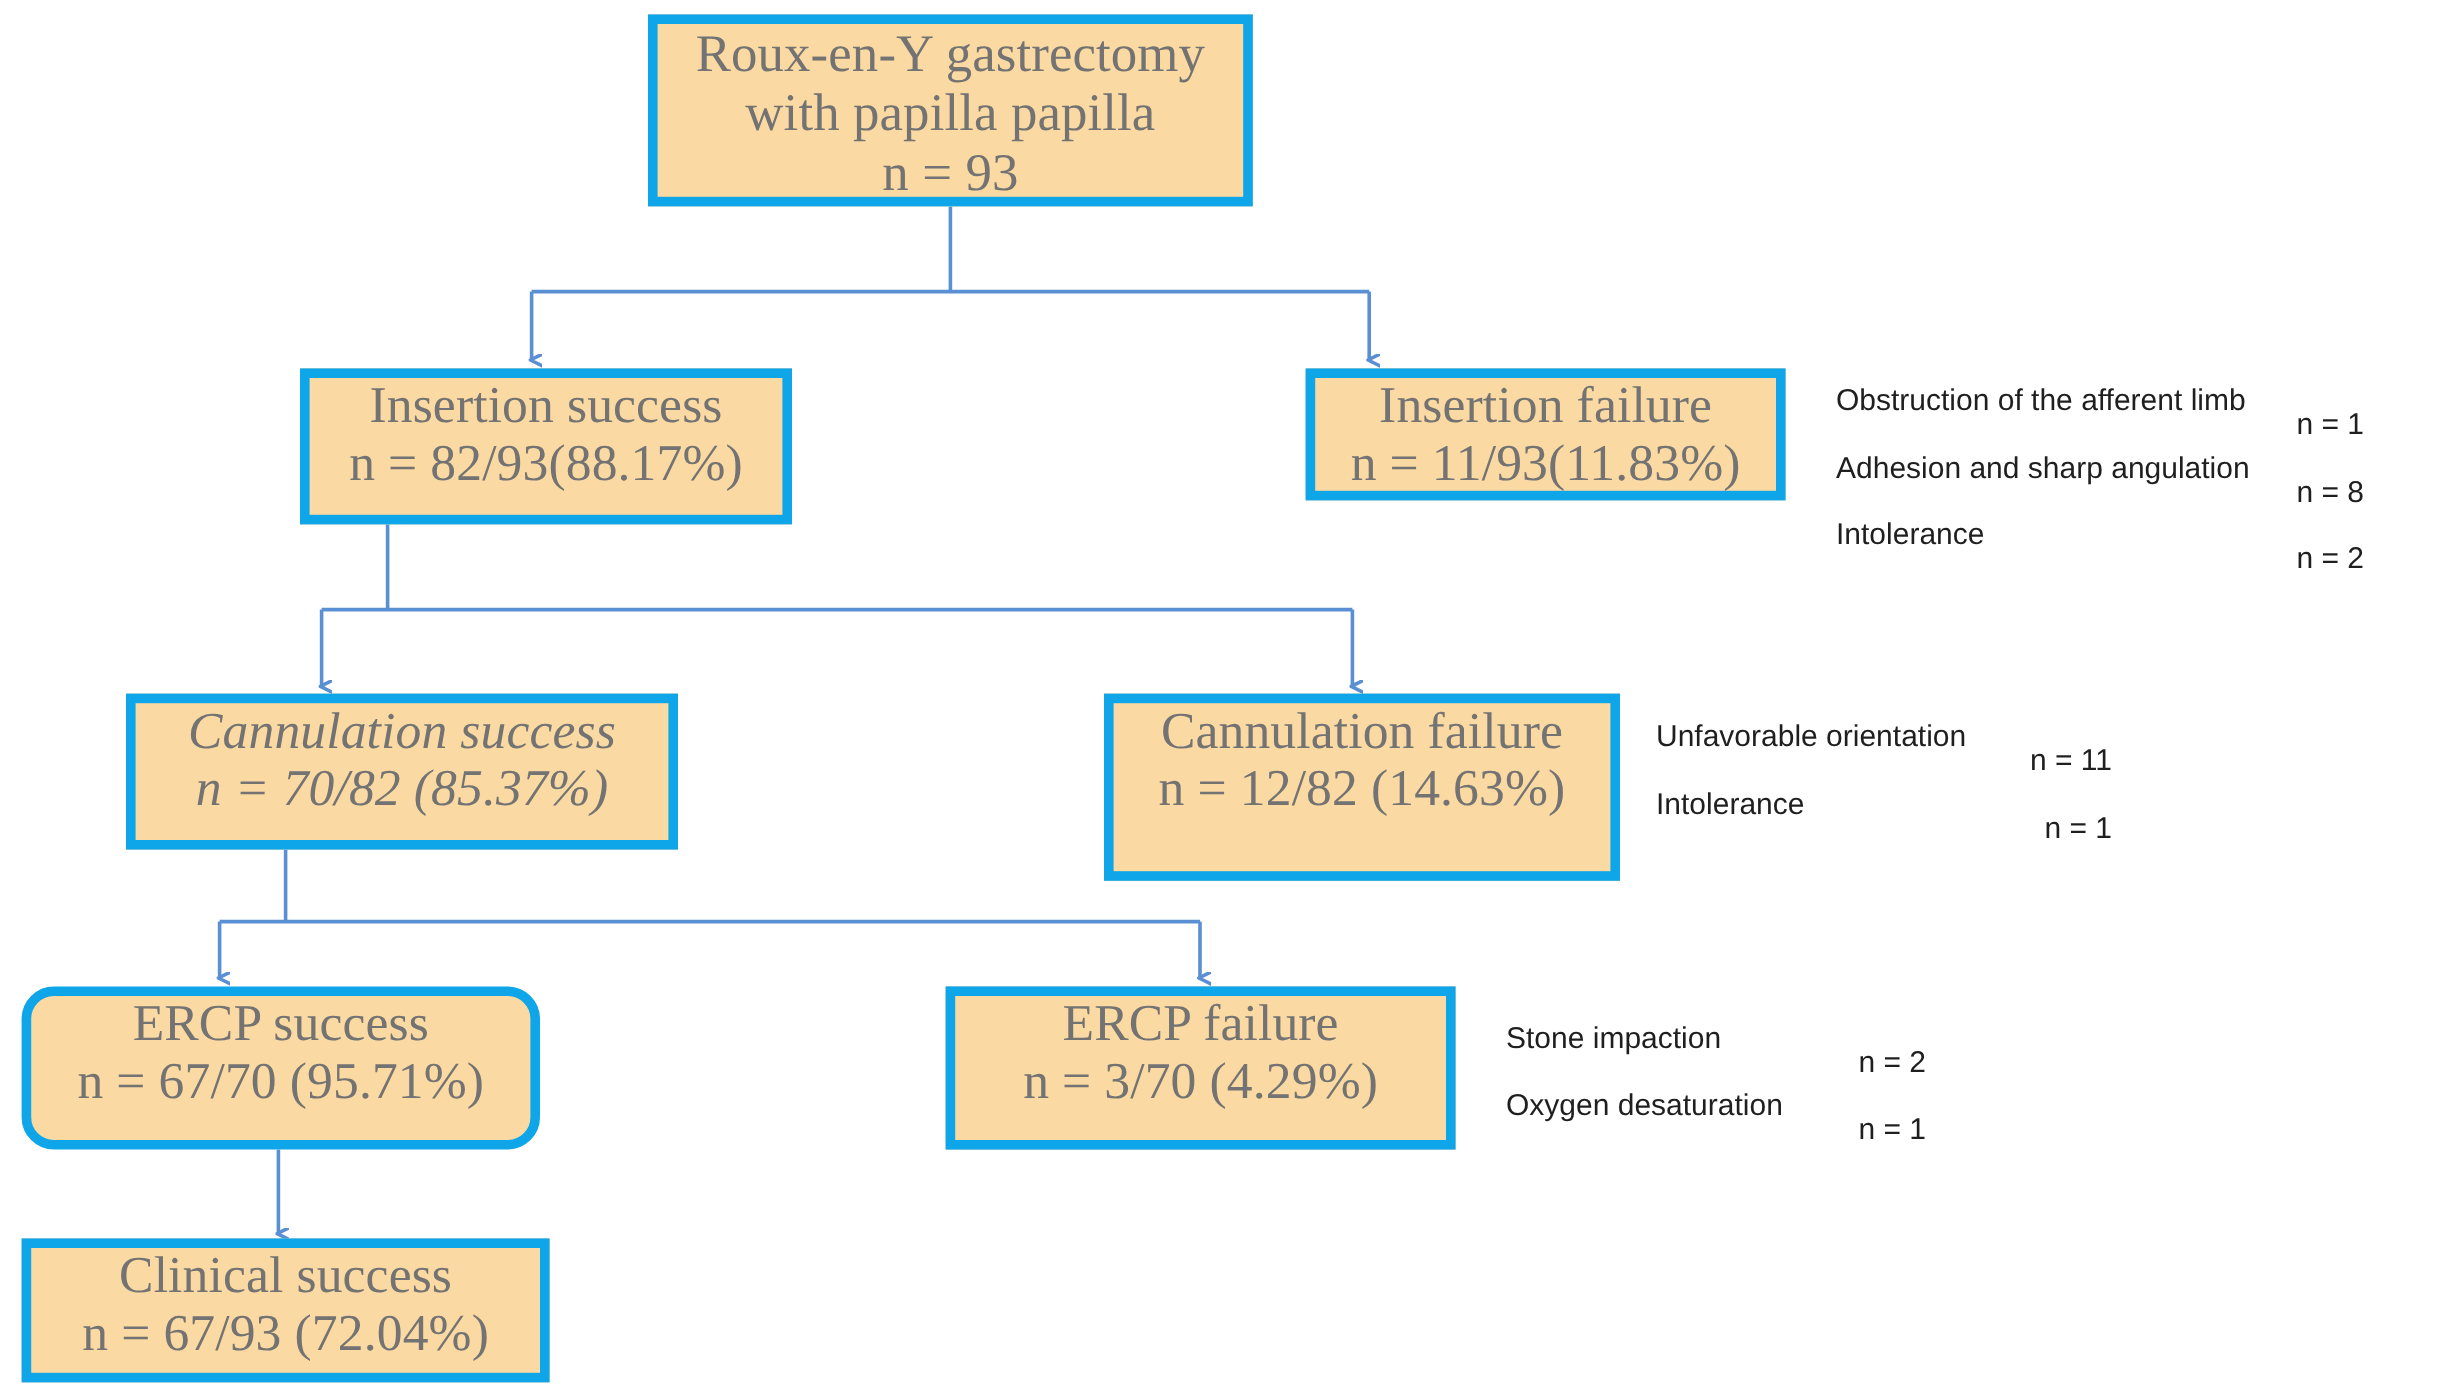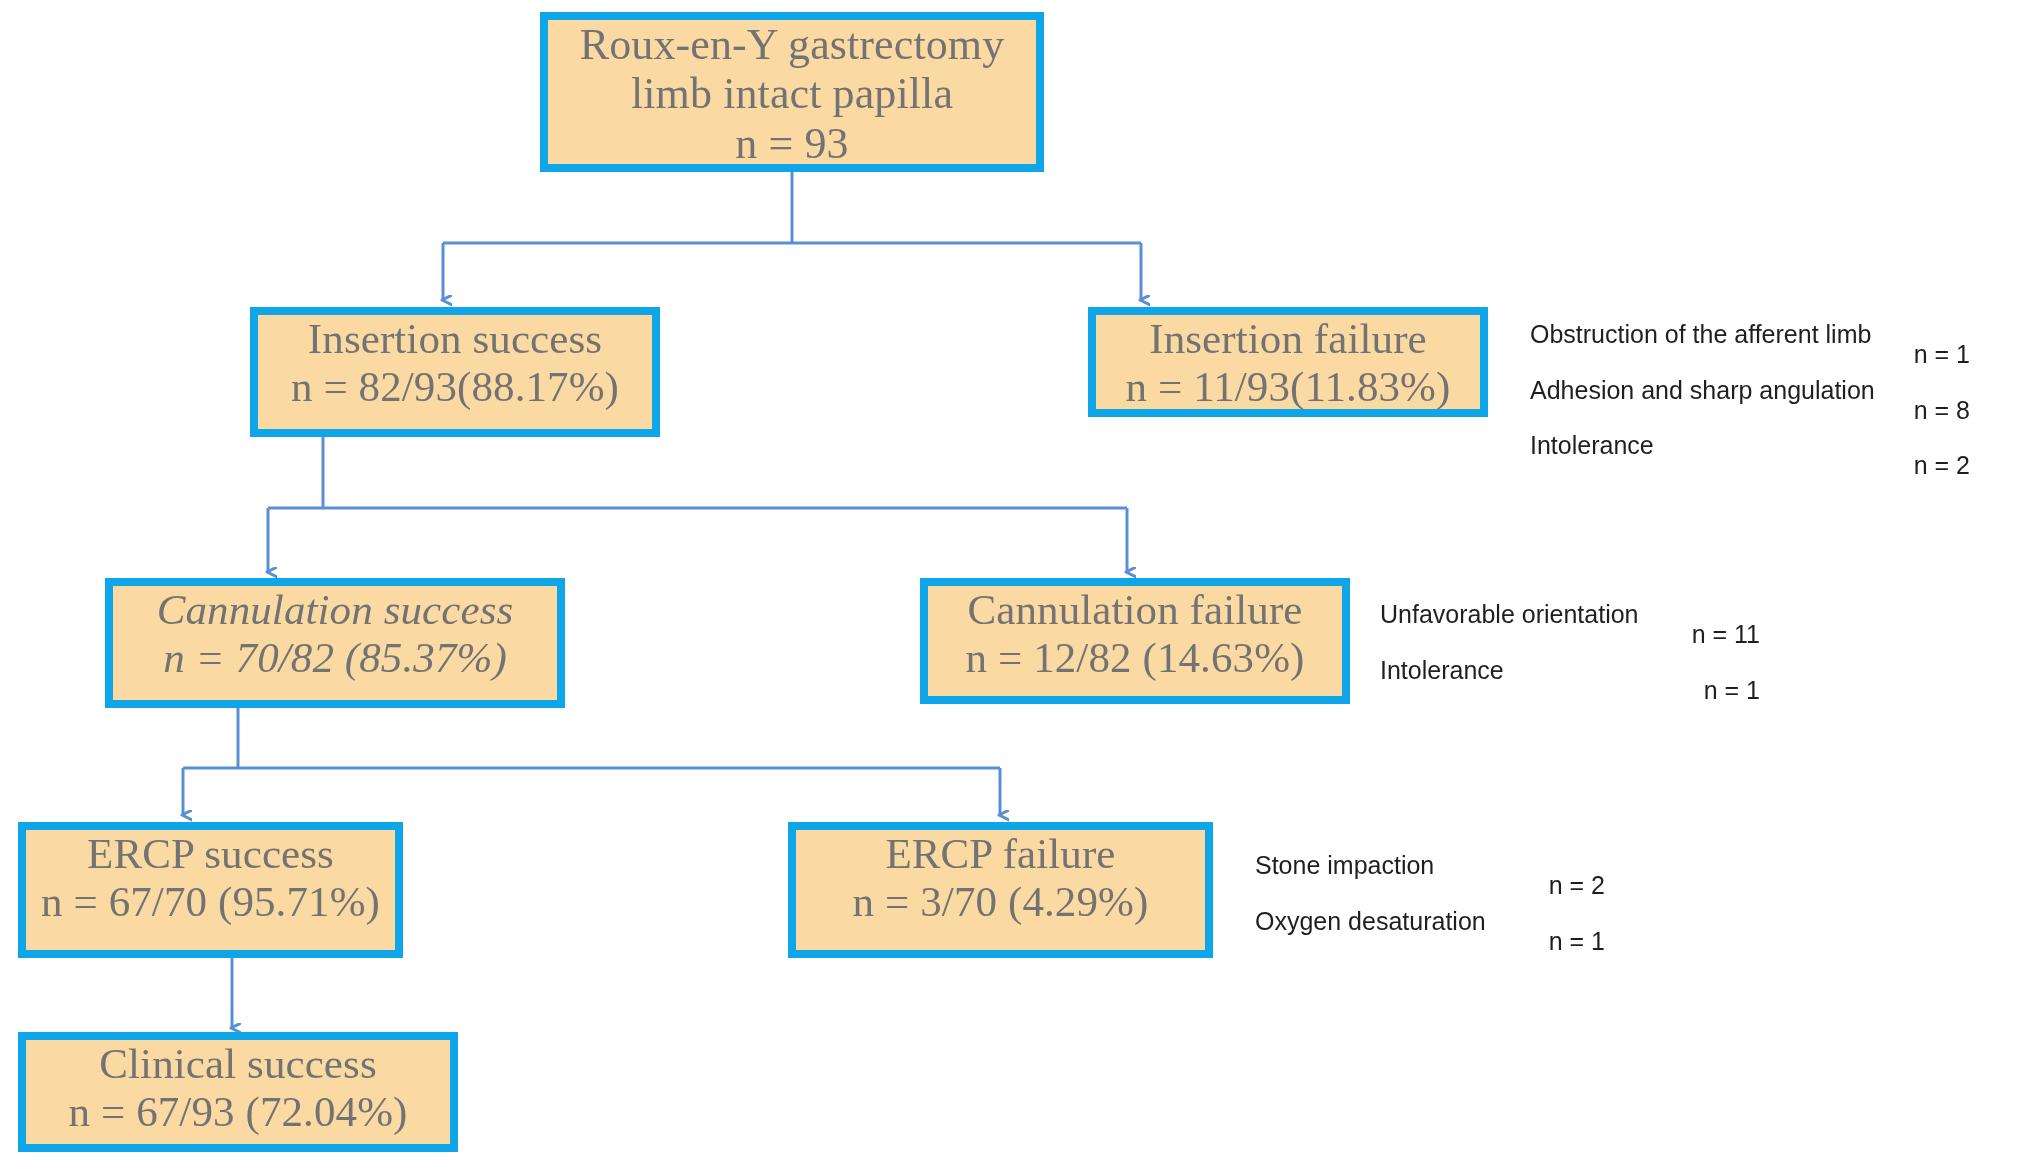--- a/index.html
+++ b/index.html
@@ -95,21 +95,21 @@
       <path d="M 1000,768 L 1000,815" fill="none" stroke="#5B8FD4" stroke-width="3" marker-end="url(#arrowhead)"></path>
     </g>
 
     <g>
       <path d="M 232,958 L 232,1028" fill="none" stroke="#5B8FD4" stroke-width="3" marker-end="url(#arrowhead)"></path>
     </g>
   </svg>
 
   <div class="node big" style="left:540px; top:12px; width:504px; height:160px;">
     <span class="line">Roux-en-Y gastrectomy</span>
-    <span class="line">limb intact papilla</span>
+    <span class="line">with papilla papilla</span>
     <span class="line">n = 93</span>
   </div>
 
   <div class="node std" style="left:250px; top:307px; width:410px; height:130px;">
     <span class="line">Insertion success</span>
     <span class="line">n = 82/93(88.17%)</span>
   </div>
 
   <div class="node std" style="left:1088px; top:307px; width:400px; height:110px;">
     <span class="line">Insertion failure</span>
@@ -129,37 +129,37 @@
       <span class="lbl">Intolerance</span>
       <span class="cnt">n = 2</span>
     </div>
   </div>
 
   <div class="node std" style="left:105px; top:578px; width:460px; height:130px;font-style:italic;">
     <span class="line">Cannulation success</span>
     <span class="line">n = 70/82 (85.37%)</span>
   </div>
 
-  <div class="node std" style="left:920px; top:578px; width:430px; height:126px;">
+  <div class="node std" style="left:920px; top:578px; width:430px; height:156px;">
     <span class="line">Cannulation failure</span>
     <span class="line">n = 12/82 (14.63%)</span>
   </div>
 
   <div class="annot" style="left:1380px; top:597px; width:380px;">
     <div class="arow">
       <span class="lbl">Unfavorable orientation</span>
       <span class="cnt">n = 11</span>
     </div>
     <div class="arow">
       <span class="lbl">Intolerance</span>
       <span class="cnt">n = 1</span>
     </div>
   </div>
 
-  <div class="node std" style="left:18px; top:822px; width:385px; height:136px;">
+  <div class="node std" style="left:18px; top:822px; width:432px; height:136px;border-radius:27px;">
     <span class="line">ERCP success</span>
     <span class="line">n = 67/70 (95.71%)</span>
   </div>
 
   <div class="node std" style="left:788px; top:822px; width:425px; height:136px;">
     <span class="line">ERCP failure</span>
     <span class="line">n = 3/70 (4.29%)</span>
   </div>
 
   <div class="annot" style="left:1255px; top:848px; width:350px;">

